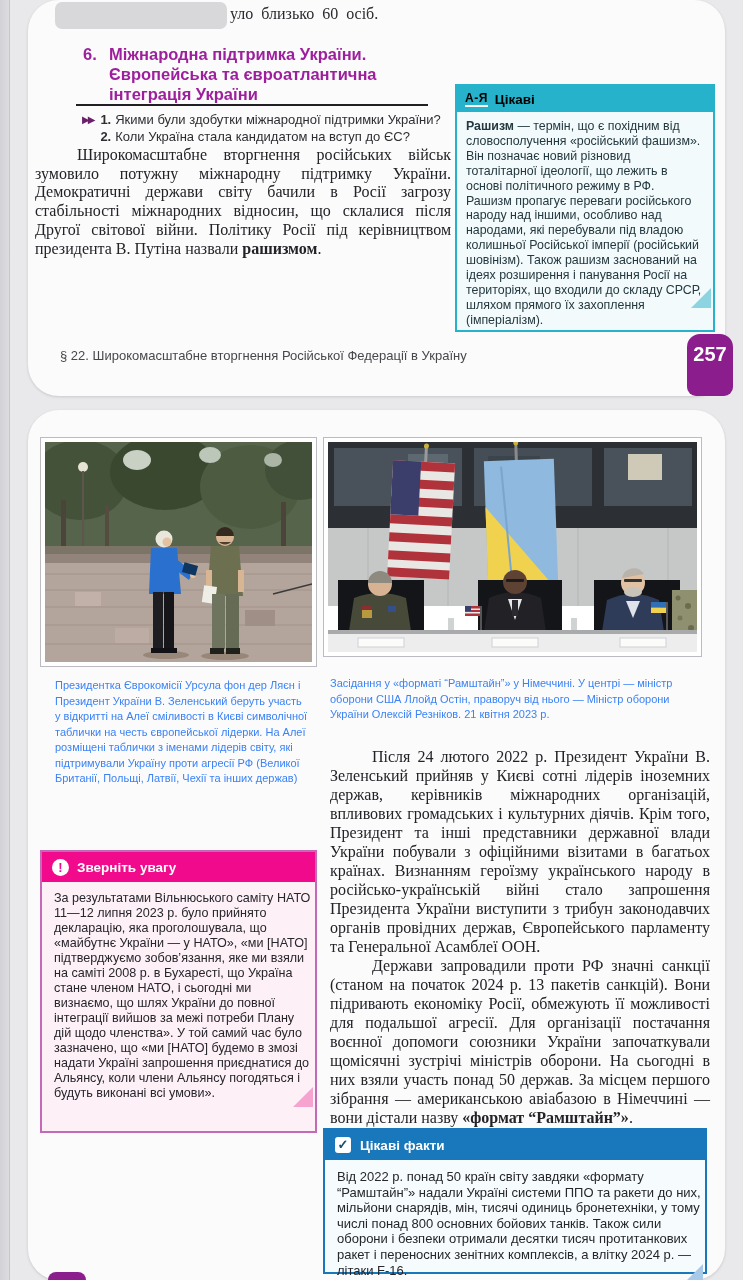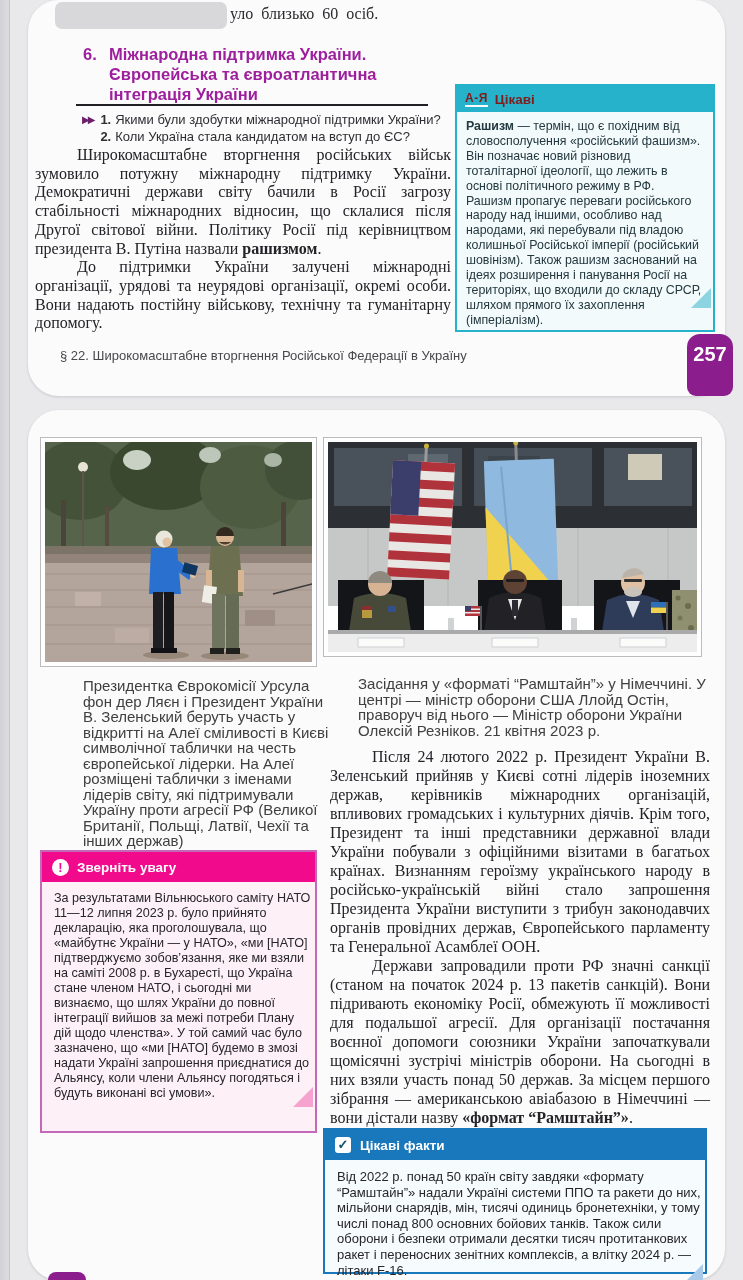--- a/index.html
+++ b/index.html
@@ -25,41 +25,41 @@
              font-size:13px;line-height:17px;color:#2e2e33;}
   .qarrow{color:#6b1f6b;font-size:10px;letter-spacing:-2px;margin-right:7px;line-height:17px;flex:none;}
   .qnum{font-weight:bold;margin-right:4px;}
   .qrow{display:flex;}
   .bodytext{position:absolute;left:7px;top:146px;width:416px;
             font-family:"Liberation Serif",serif;font-size:16px;line-height:18.7px;
             color:#222227;text-align:justify;}
   .bodytext p{margin:0;text-indent:42px;}
   .dictbox{position:absolute;left:427px;top:84px;width:260px;height:248px;
            border:2px solid #26b2ca;background:#f2fafc;box-sizing:border-box;}
-  .dicthead{height:26px;background:#26b2ca;color:#7f1d1d;font-weight:bold;font-size:13.5px;
+  .dicthead{height:26px;background:#26b2ca;color:#000000;font-weight:bold;font-size:13.5px;
             display:flex;align-items:center;padding-left:8px;}
   .dictbadge{border-bottom:2px solid #fff;font-size:12px;margin-right:7px;letter-spacing:.5px;}
   .dictbody{position:relative;padding:7px 10px 6px 9px;font-size:12.4px;line-height:14.9px;
             color:#24383f;height:198px;box-sizing:border-box;}
   .fold{position:absolute;right:2px;bottom:2px;width:0;height:0;
         border-left:20px solid transparent;}
   .fold-teal{border-bottom:20px solid #8cd4e1;}
   .footerline{position:absolute;left:32px;top:348px;font-size:13px;color:#47474c;}
   .pagebadge{position:absolute;left:659px;top:334px;width:46px;height:62px;background:#8c1d8c;
              border-radius:13px 13px 9px 9px;color:#fff;font-weight:bold;font-size:20px;
              text-align:center;line-height:40px;}
   .copyright{position:absolute;left:0;top:374px;width:100%;text-align:center;
              font-size:12.5px;color:#9d9da1;}
 
   
   .photoframe{position:absolute;background:#fff;border:1px solid #bcbcc0;padding:4px;box-sizing:border-box;}
   .photo-left{left:12px;top:27px;width:277px;height:230px;}
   .photo-right{left:295px;top:27px;width:379px;height:220px;}
   .photoframe svg{display:block;width:100%;height:100%;}
-  .caption{position:absolute;font-size:15px;line-height:15.5px;color:#404040;margin-left:28px;}
+  .caption{position:absolute;font-size:11px;line-height:15.5px;color:#3b82f6;}
   .cap-left{left:27px;top:268px;width:253px;}
   .cap-right{left:302px;top:266px;width:372px;}
   .maintext{position:absolute;left:302px;top:337px;width:380px;
             font-family:"Liberation Serif",serif;font-size:16px;line-height:19px;
             color:#222227;text-align:justify;}
   .maintext p{margin:0;text-indent:42px;}
 
   .notebox{position:absolute;box-sizing:border-box;}
   .notehead{height:30px;display:flex;align-items:center;color:#fff;font-weight:bold;
             font-size:13.5px;padding-left:10px;}
@@ -109,21 +109,20 @@
         </div>
         <div class="qrow">
           <span class="qnum">2.</span>
           <span>Коли Україна стала кандидатом на вступ до ЄС?</span>
         </div>
       </div>
     </div>
 
     <div class="bodytext">
       <p><span>Широкомасштабне вторгнення російських військ зумовило потужну міжнародну підтримку України. Демократичні держави світу бачили в Росії загрозу стабільності міжнародних відносин, що склалися після Другої світової війни. Політику Росії під керівництвом президента В. Путіна назвали </span><b>рашизмом</b><span>.</span></p>
-      <p>До підтримки України залучені міжнародні організації, урядові та неурядові організації, окремі особи. Вони надають постійну військову, технічну та гуманітарну допомогу.</p>
     </div>
 
     <aside class="dictbox">
       <div class="dicthead">
         <span class="dictbadge">А-Я</span>
         <span>Цікаві</span>
       </div>
       <div class="dictbody">
         <b>Рашизм</b><span> — термін, що є похідним від словосполучення «російський фашизм». Він позначає новий різновид тоталітарної ідеології, що лежить в основі політичного режиму в РФ. Рашизм пропагує переваги російського народу над іншими, особливо над народами, які перебували під владою колишньої Російської імперії (російський шовінізм). Також рашизм заснований на ідеях розширення і панування Росії на територіях, що входили до складу СРСР, шляхом прямого їх захоплення (імперіалізм).</span>
         <span class="fold fold-teal"></span>

